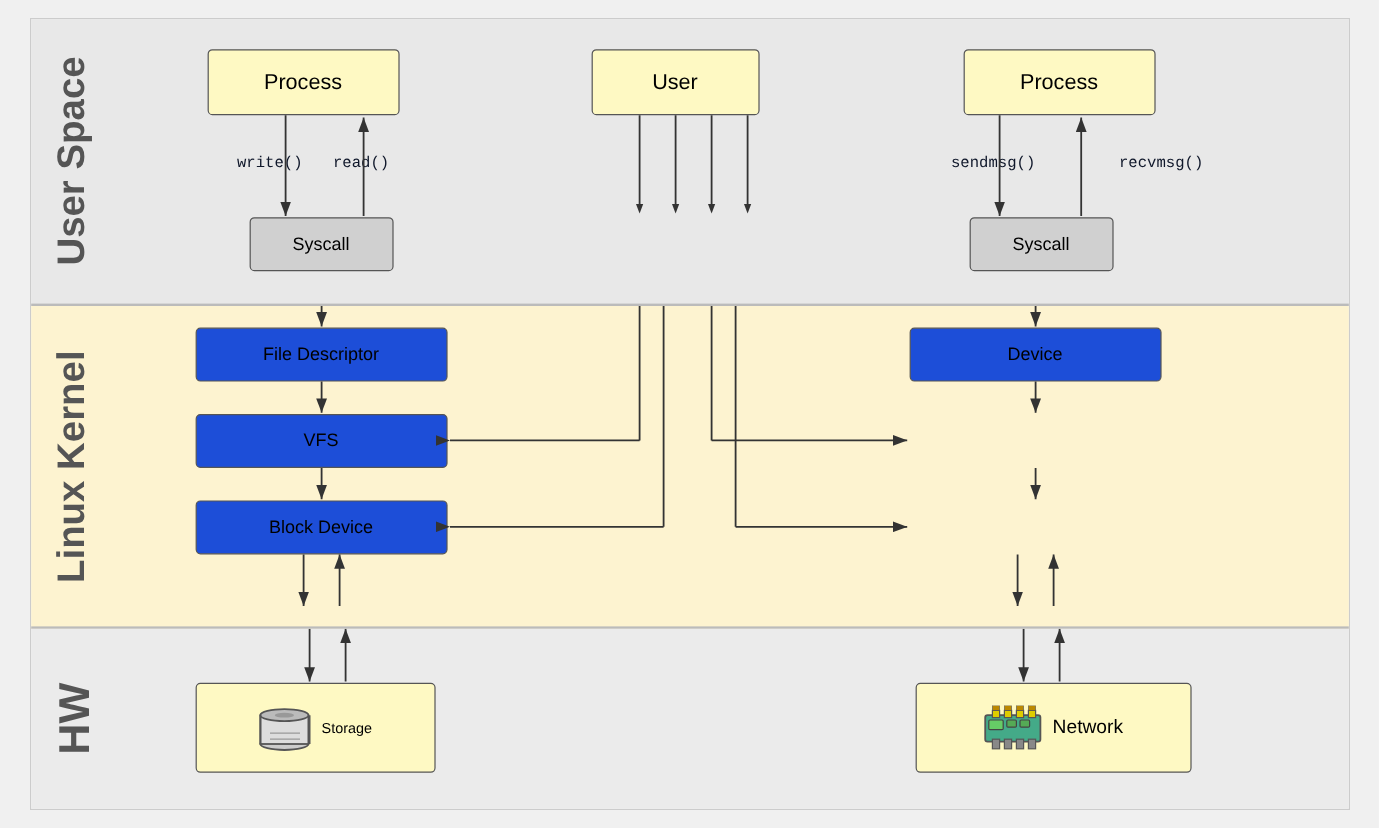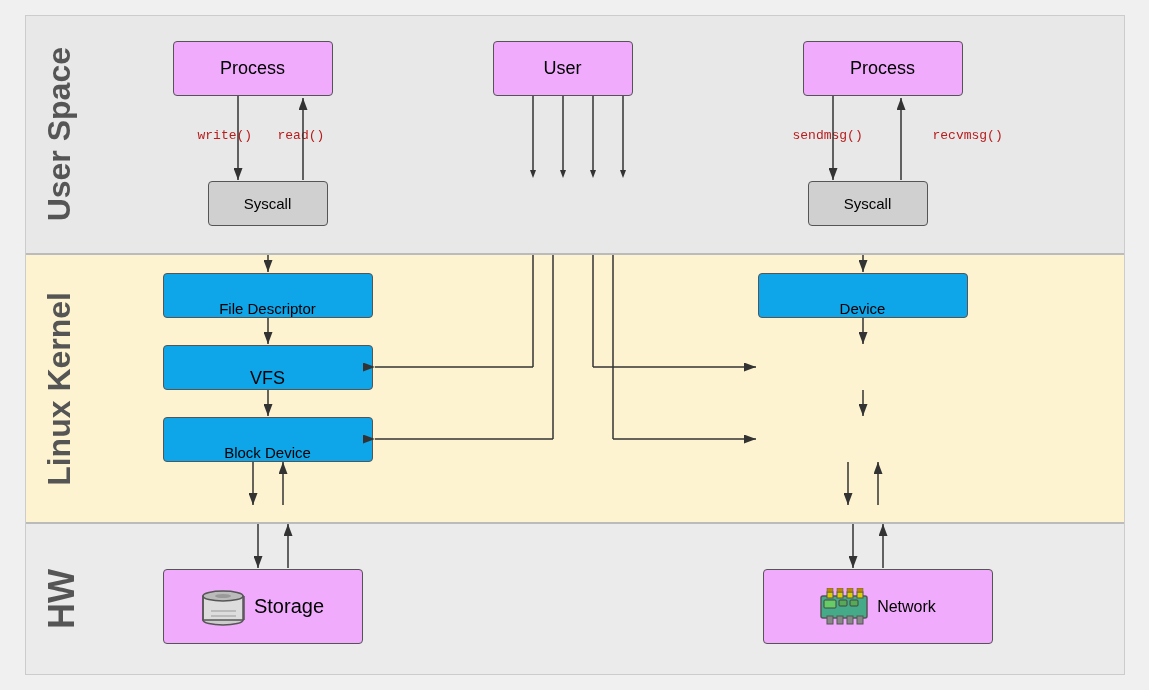--- a/index.html
+++ b/index.html
@@ -75,34 +75,33 @@
       text-align: center;
       font-size: 15px;
       border-radius: 4px;
     }
 
     .box-gray {
       background: #d0d0d0;
     }
 
     .box-yellow {
-      background: #0ea5e9;
-      align-items: flex-end;
+      background: #1d4ed8;
     }
 
     .box-white {
-      background: #f0abfc;
+      background: #fef9c3;
     }
 
     
     .label-text {
       position: absolute;
       font-size: 13px;
       font-family: 'Courier New', monospace;
-      color: #b91c1c;
+      color: #0f172a;
     }
 
     
     .arrows-svg {
       position: absolute;
       top: 0; left: 0;
       width: 100%;
       height: 100%;
       pointer-events: none;
     }
@@ -185,21 +184,21 @@
   </div>
 
   <div class="section kernel-section">
     <div class="section-label">Linux Kernel</div>
     <div class="section-content">
 
       <div class="box box-yellow" style="left:70px; top:18px; width:210px; height:45px; font-size:15px;">
         <span>File Descriptor</span>
       </div>
 
-      <div class="box box-yellow" style="left:70px; top:90px; width:210px; height:45px; font-size:18px;">
+      <div class="box box-yellow" style="left:70px; top:90px; width:210px; height:45px; font-size:15px;">
         <span>VFS</span>
       </div>
 
       <div class="box box-yellow" style="left:70px; top:162px; width:210px; height:45px; font-size:15px;">
         <span>Block Device</span>
       </div>
 
       <div class="box box-yellow" style="left:665px; top:18px; width:210px; height:45px; font-size:15px;">
         <span>Device</span>
       </div>
@@ -246,21 +245,21 @@
         <line x1="755" y1="207" x2="755" y2="250" stroke="#333" stroke-width="1.5" marker-end="url(#arr2)"></line>
         <line x1="785" y1="250" x2="785" y2="207" stroke="#333" stroke-width="1.5" marker-end="url(#arr2)"></line>
       </svg>
     </div>
   </div>
 
   <div class="section hw-section">
     <div class="section-label" style="font-size:36px;">HW</div>
     <div class="section-content">
 
-      <div class="box box-white" style="left:65px; top:45px; width:200px; height:75px; font-size:20px;">
+      <div class="box box-white" style="left:65px; top:45px; width:200px; height:75px; font-size:12px;">
 
         <svg width="45" height="38" viewBox="0 0 45 38">
           <ellipse cx="22" cy="32" rx="20" ry="5" fill="#ccc" stroke="#555" stroke-width="1.5"></ellipse>
           <rect x="2" y="8" width="40" height="24" fill="#ddd" stroke="#555" stroke-width="1.5"></rect>
           <ellipse cx="22" cy="8" rx="20" ry="5" fill="#bbb" stroke="#555" stroke-width="1.5"></ellipse>
           <ellipse cx="22" cy="8" rx="8" ry="2" fill="#999"></ellipse>
           <line x1="2" y1="8" x2="2" y2="32" stroke="#555" stroke-width="1.5"></line>
           <line x1="43" y1="8" x2="43" y2="32" stroke="#555" stroke-width="1.5"></line>
 
           <line x1="10" y1="28" x2="35" y2="28" stroke="#999" stroke-width="1"></line>

